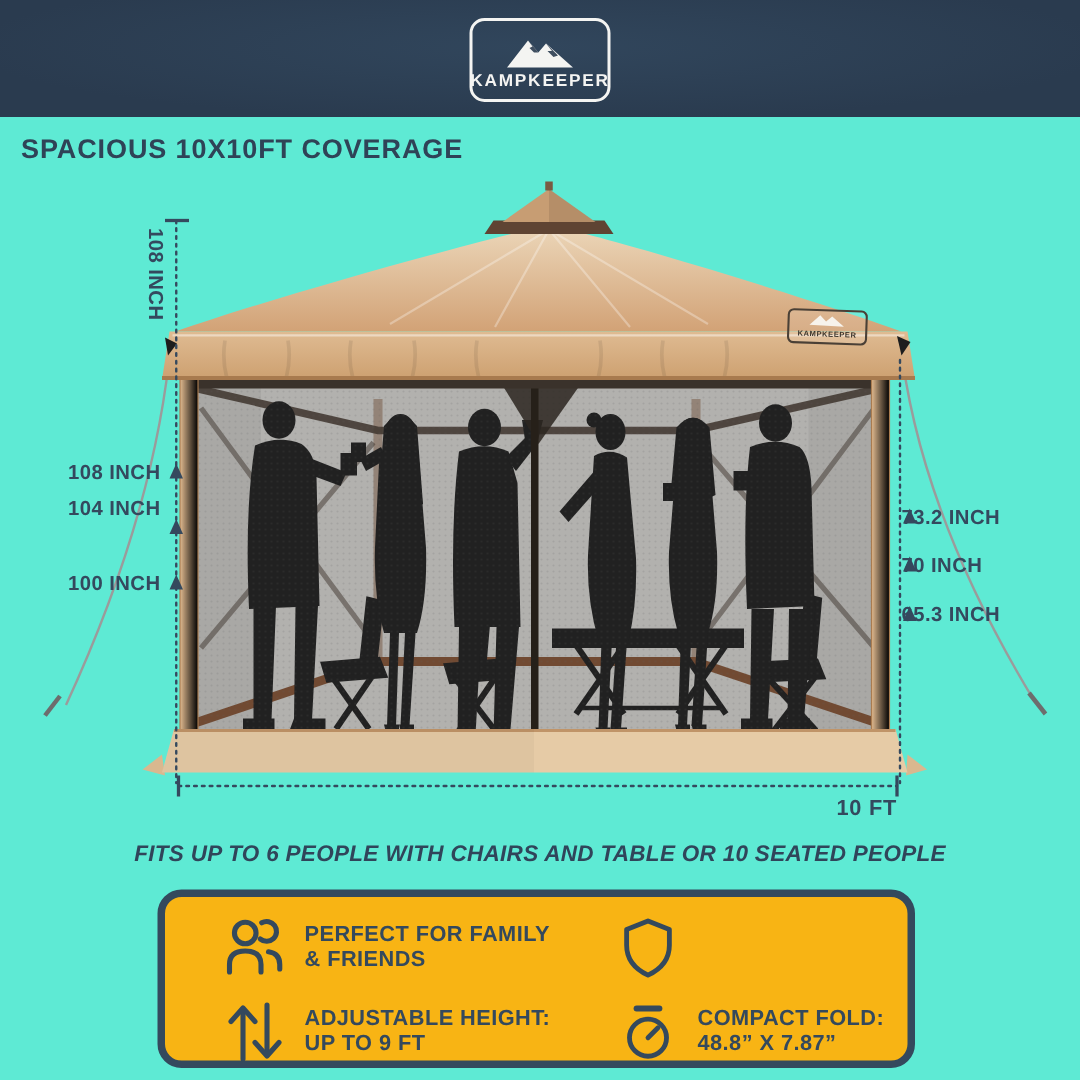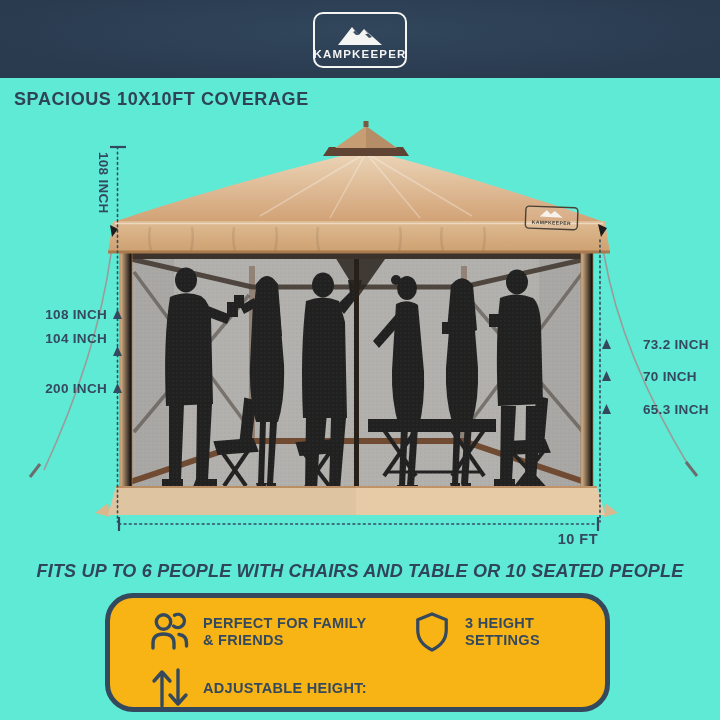--- a/index.html
+++ b/index.html
@@ -23,31 +23,31 @@
 
   
   .scene{position:absolute;left:0;top:0;width:720px;height:720px;pointer-events:none;}
 
   
   .mlabel{position:absolute;color:#34495e;font-size:13.5px;font-weight:600;
        letter-spacing:.3px;line-height:1;}
   .rot-label{position:absolute;left:96px;top:152px;color:#34495e;font-size:13.5px;
        font-weight:600;letter-spacing:.3px;writing-mode:vertical-rl;}
   .ml-left{right:613px;text-align:right;}
-  .ml-right{left:643px;text-align:center;}
+  .ml-right{left:601px;text-align:center;}
   .width-label{position:absolute;left:118px;top:531px;width:480px;text-align:right;
        color:#34495e;font-size:14.5px;font-weight:600;letter-spacing:.5px;}
 
   
   .caption{position:absolute;left:0;top:561px;width:720px;text-align:center;
-       color:#30455a;font-size:18px;font-weight:700;font-style:italic;letter-spacing:.2px;}
+       color:#30455a;font-size:15px;font-weight:700;font-style:italic;letter-spacing:.2px;}
 
   
   .features{position:absolute;left:105px;top:593px;width:505px;height:119px;
-       box-sizing:border-box;background:#f8b414;border:5px solid #34495d;border-radius:28px;
+       box-sizing:border-box;background:#f8b414;border:5px solid #34495d;border-radius:16px;
        display:grid;grid-template-columns:262px 1fr;grid-template-rows:50px 50px;
        row-gap:6px;padding:9px 10px 0 40px;}
   .feature{display:flex;align-items:center;gap:13px;}
   .ficon{width:40px;height:44px;flex:0 0 40px;display:flex;align-items:center;justify-content:center;}
   .ftext{color:#34495d;font-size:14.5px;font-weight:800;line-height:1.14;letter-spacing:.3px;}
   .ftext span{display:block;}
 </style>
 </head>
 <body>
 
@@ -237,21 +237,21 @@
       <polygon points="602,414 611,414 606.5,404" stroke="none"></polygon>
       <line x1="119" y1="524" x2="598" y2="524" stroke-width="1.6" stroke-dasharray="1.8 3.4" stroke-linecap="round" fill="none"></line>
       <line x1="119" y1="517" x2="119" y2="531" stroke-width="2.2"></line>
       <line x1="598" y1="517" x2="598" y2="531" stroke-width="2.2"></line>
     </g>
   </svg>
 
   <div class="rot-label">108 INCH</div>
   <div class="mlabel ml-left" style="top:308px;">108 INCH</div>
   <div class="mlabel ml-left" style="top:332px;text-align:center;">104 INCH</div>
-  <div class="mlabel ml-left" style="top:382px;">200 INCH</div>
+  <div class="mlabel ml-left" style="top:382px;">100 INCH</div>
   <div class="mlabel ml-right" style="top:338px;">73.2 INCH</div>
   <div class="mlabel ml-right" style="top:370px;">70 INCH</div>
   <div class="mlabel ml-right" style="top:403px;">65.3 INCH</div>
   <div class="width-label">10 FT</div>
 
   <div class="caption">FITS UP TO 6 PEOPLE WITH CHAIRS AND TABLE OR 10 SEATED PEOPLE</div>
 
   <div class="features">
 
     <div class="feature">
@@ -268,35 +268,45 @@
         <span>&amp; FRIENDS</span>
       </span>
     </div>
 
     <div class="feature">
       <span class="ficon">
         <svg width="38" height="44" viewBox="0 0 40 44" fill="none" stroke="#34495d" stroke-width="3.4" stroke-linejoin="round">
           <path d="M20,3 L35,9 L35,20 C35,30.5 28.5,37 20,41 C11.5,37 5,30.5 5,20 L5,9 Z"></path>
         </svg>
       </span>
-      <span class="ftext">
-        <span>3 HEIGHT</span>
-        <span>SETTINGS</span>
-      </span>
     </div>
 
     <div class="feature">
       <span class="ficon">
         <svg width="40" height="44" viewBox="0 0 40 44" fill="none" stroke="#34495d" stroke-width="3.4" stroke-linecap="round" stroke-linejoin="round">
           <line x1="12" y1="40" x2="12" y2="7"></line>
           <path d="M4,15 L12,6 L20,15"></path>
           <line x1="28" y1="4" x2="28" y2="37"></line>
           <path d="M20,29 L28,38 L36,29"></path>
         </svg>
       </span>
       <span class="ftext">
         <span>ADJUSTABLE HEIGHT:</span>
-      </span>
-    </div>
-
+        <span>UP TO 9 FT</span>
+      </span>
+    </div>
+
+    <div class="feature">
+      <span class="ficon">
+        <svg width="38" height="44" viewBox="0 0 40 44" fill="none" stroke="#34495d" stroke-width="3.4" stroke-linecap="round">
+          <circle cx="20" cy="26" r="13"></circle>
+          <line x1="12" y1="5.5" x2="28" y2="5.5" stroke-width="4.2"></line>
+          <line x1="20" y1="26" x2="27" y2="19"></line>
+        </svg>
+      </span>
+      <span class="ftext">
+        <span>COMPACT FOLD:</span>
+        <span>48.8” X 7.87”</span>
+      </span>
+    </div>
 
   </div>
 </div>
 
 </body></html>

